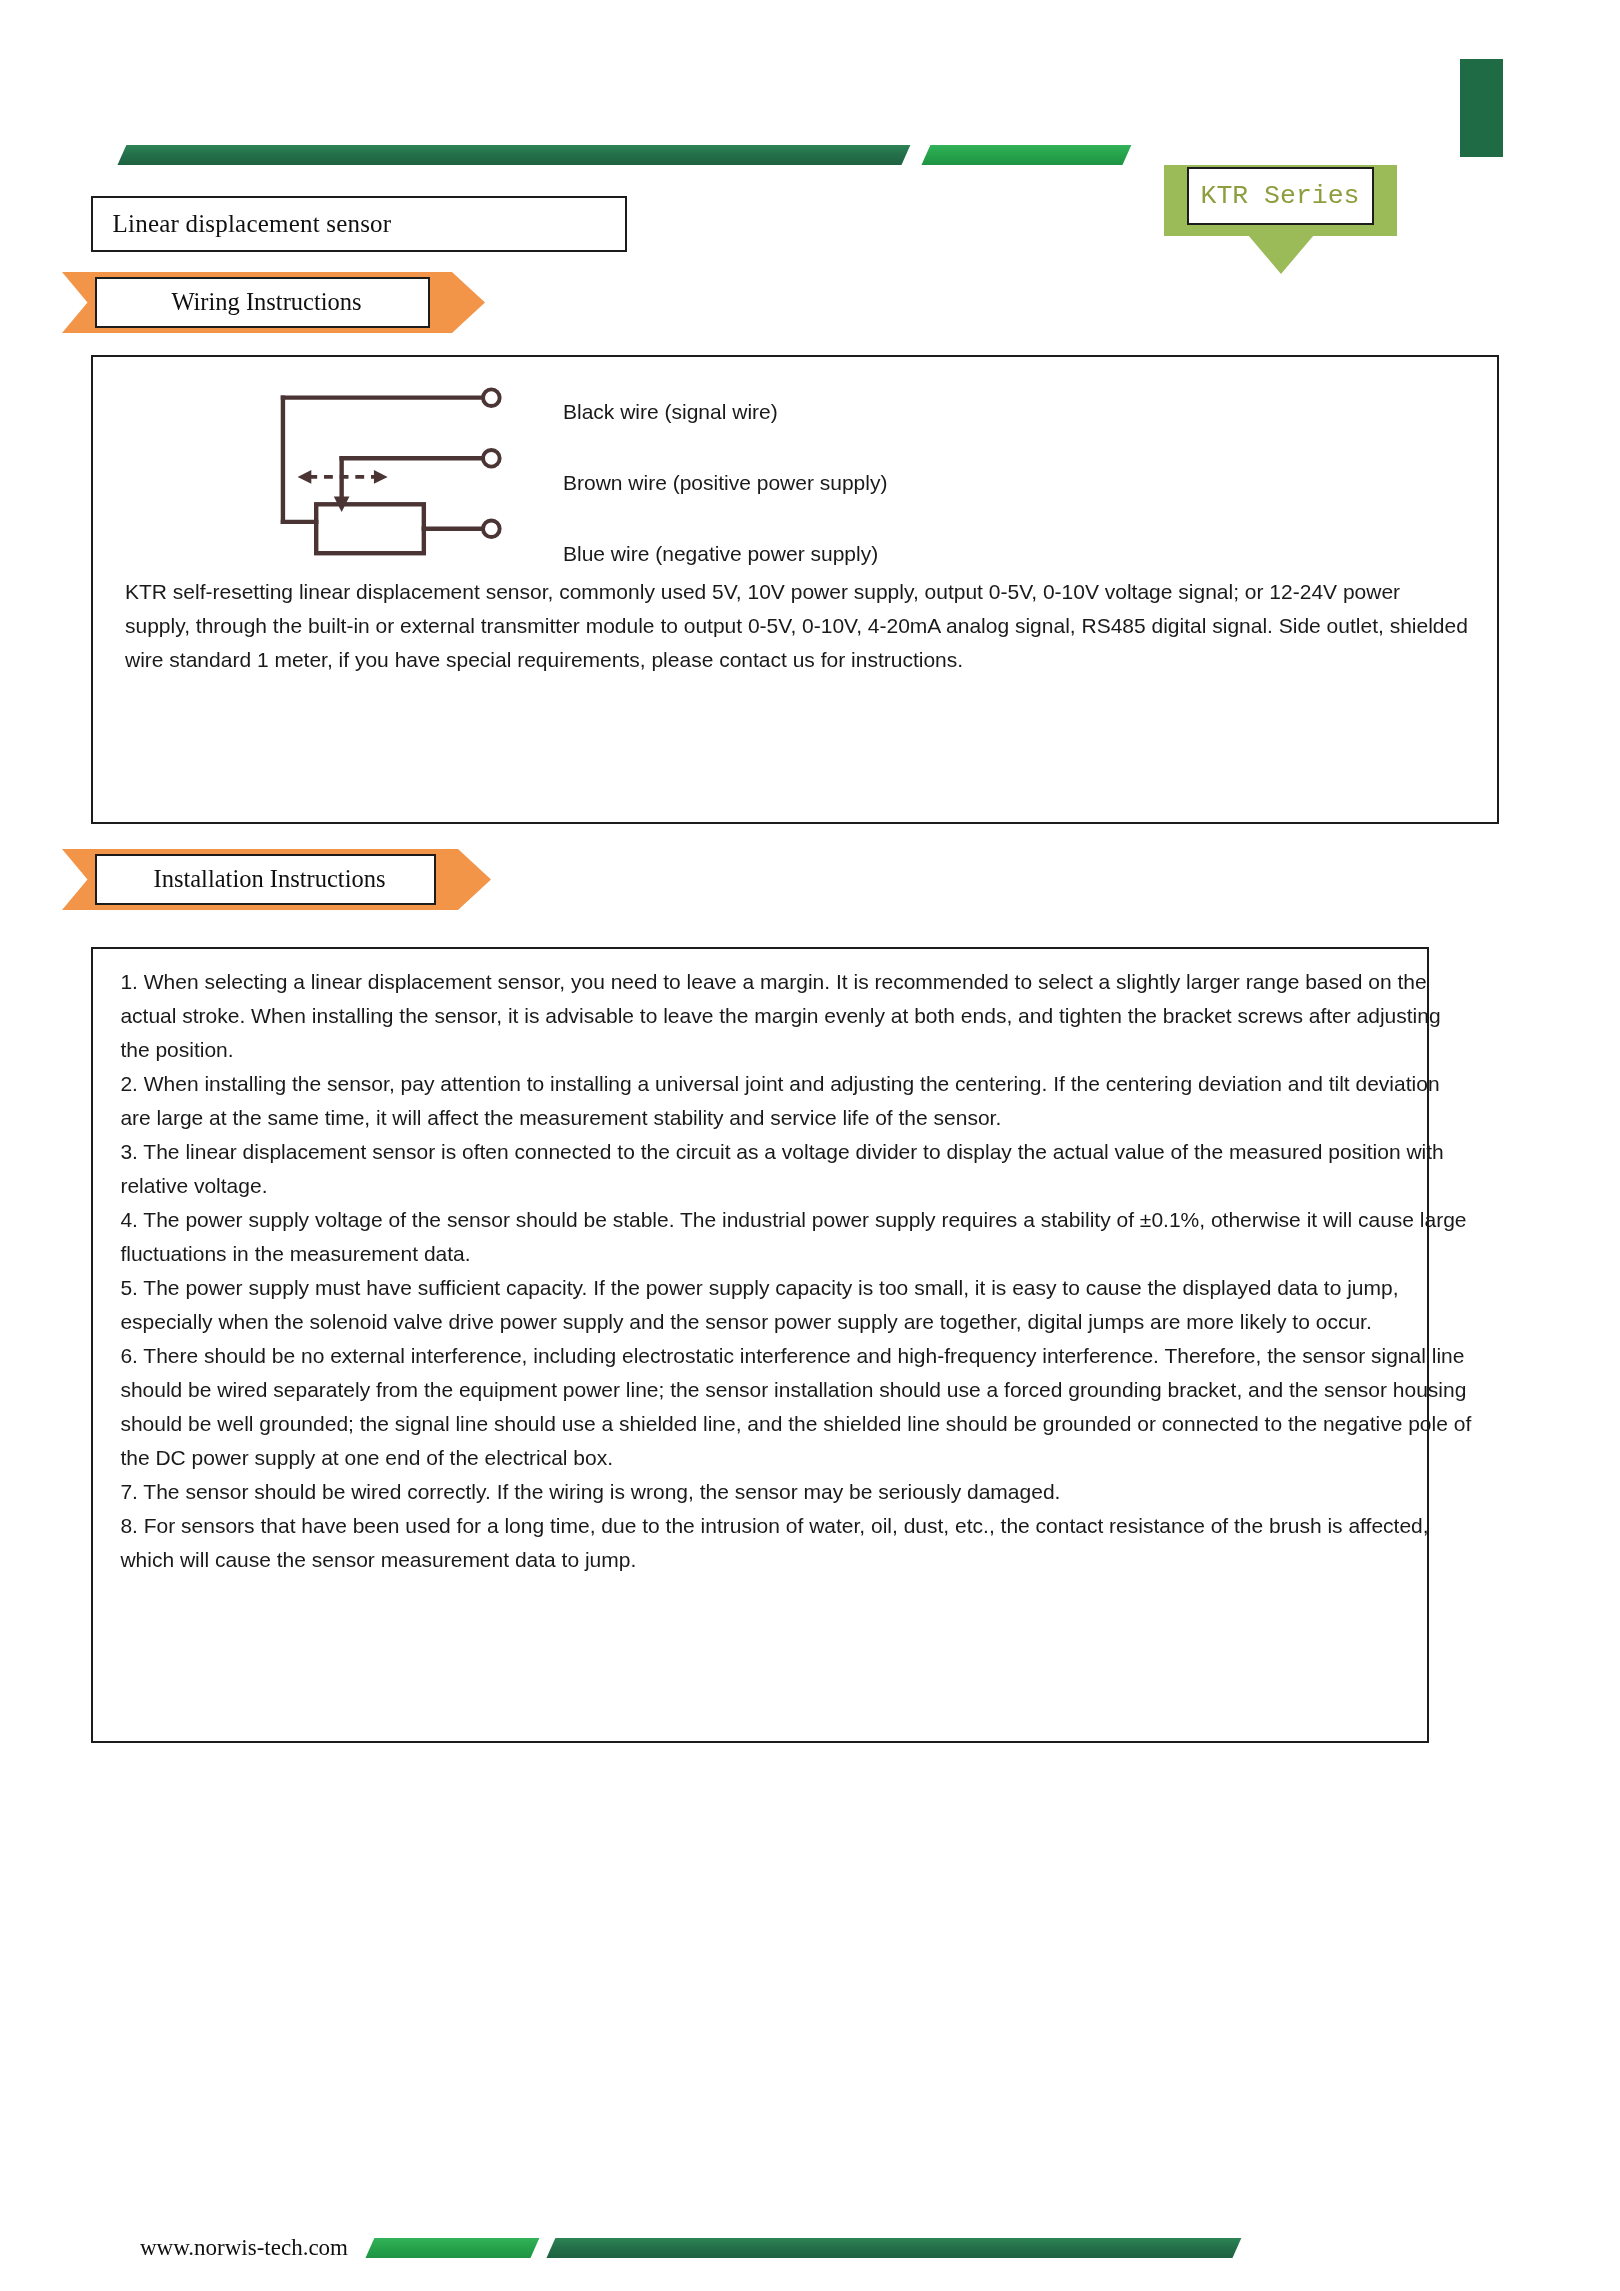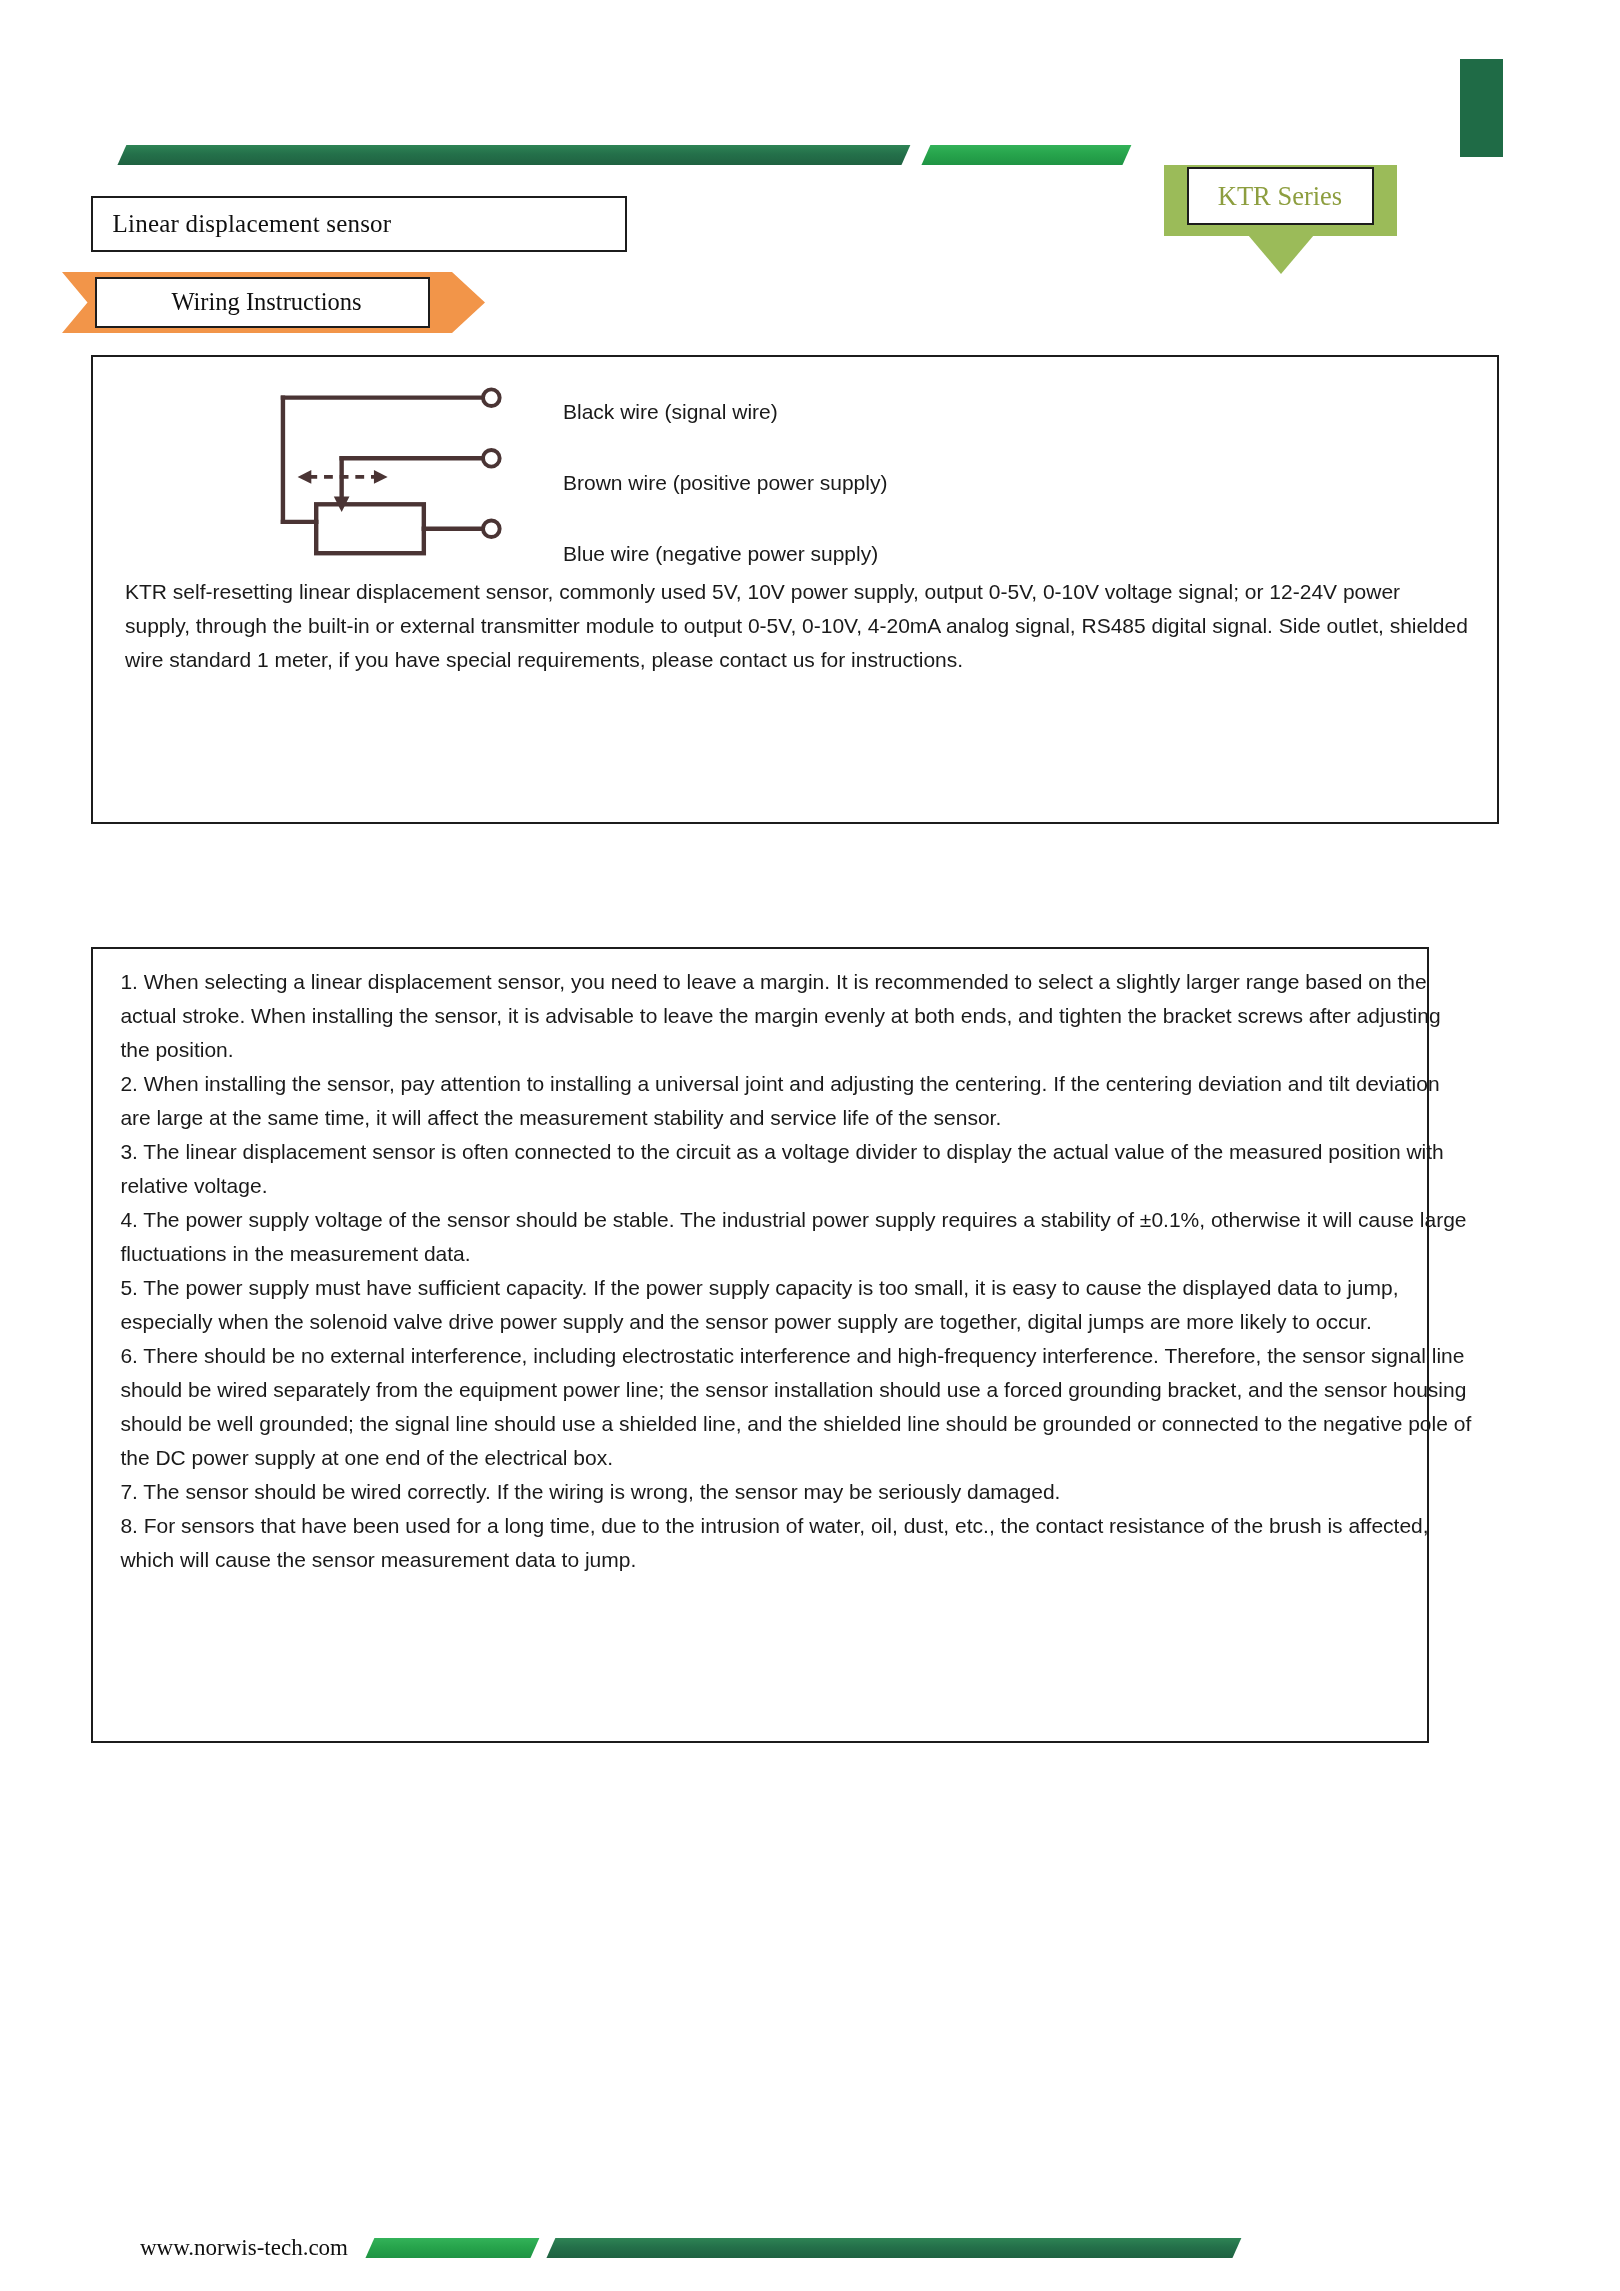--- a/index.html
+++ b/index.html
@@ -108,21 +108,21 @@
     width: 187px;
     height: 58px;
     background: #ffffff;
     border: 2px solid #1c1c1c;
     box-sizing: border-box;
     display: flex;
     align-items: center;
     justify-content: center;
   }
   .ktr-badge .ktr-text {
-    font-family: Liberation Serif, serif;
+    font-family: Liberation Mono, monospace;
     font-size: 26.5px;
     color: #8d9e3f;
   }
 
   
   .banner {
     position: absolute;
     height: 61px;
   }
   .banner .banner-shape {
@@ -313,20 +313,26 @@
 
     <div class="wire-labels">
       <div class="wire-label">Black wire (signal wire)</div>
       <div class="wire-label">Brown wire (positive power supply)</div>
       <div class="wire-label">Blue wire (negative power supply)</div>
     </div>
 
     <div class="wiring-para">KTR self-resetting linear displacement sensor, commonly used 5V, 10V power supply, output 0-5V, 0-10V voltage signal; or 12-24V power supply, through the built-in or external transmitter module to output 0-5V, 0-10V, 4-20mA analog signal, RS485 digital signal. Side outlet, shielded wire standard 1 meter, if you have special requirements, please contact us for instructions.</div>
   </div>
 
+  <div class="banner" id="banner-install">
+    <div class="banner-shape"></div>
+    <div class="banner-inner">
+      <span class="banner-text">Installation Instructions</span>
+    </div>
+  </div>
 
   <div class="content-box" id="install-box">
     <div class="install-list">
       <p class="install-item">1. When selecting a linear displacement sensor, you need to leave a margin. It is recommended to select a slightly larger range based on the actual stroke. When installing the sensor, it is advisable to leave the margin evenly at both ends, and tighten the bracket screws after adjusting the position.</p>
       <p class="install-item">2. When installing the sensor, pay attention to installing a universal joint and adjusting the centering. If the centering deviation and tilt deviation are large at the same time, it will affect the measurement stability and service life of the sensor.</p>
       <p class="install-item">3. The linear displacement sensor is often connected to the circuit as a voltage divider to display the actual value of the measured position with relative voltage.</p>
       <p class="install-item">4. The power supply voltage of the sensor should be stable. The industrial power supply requires a stability of ±0.1%, otherwise it will cause large fluctuations in the measurement data.</p>
       <p class="install-item">5. The power supply must have sufficient capacity. If the power supply capacity is too small, it is easy to cause the displayed data to jump, especially when the solenoid valve drive power supply and the sensor power supply are together, digital jumps are more likely to occur.</p>
       <p class="install-item">6. There should be no external interference, including electrostatic interference and high-frequency interference. Therefore, the sensor signal line should be wired separately from the equipment power line; the sensor installation should use a forced grounding bracket, and the sensor housing should be well grounded; the signal line should use a shielded line, and the shielded line should be grounded or connected to the negative pole of the DC power supply at one end of the electrical box.</p>
       <p class="install-item">7. The sensor should be wired correctly. If the wiring is wrong, the sensor may be seriously damaged.</p>

